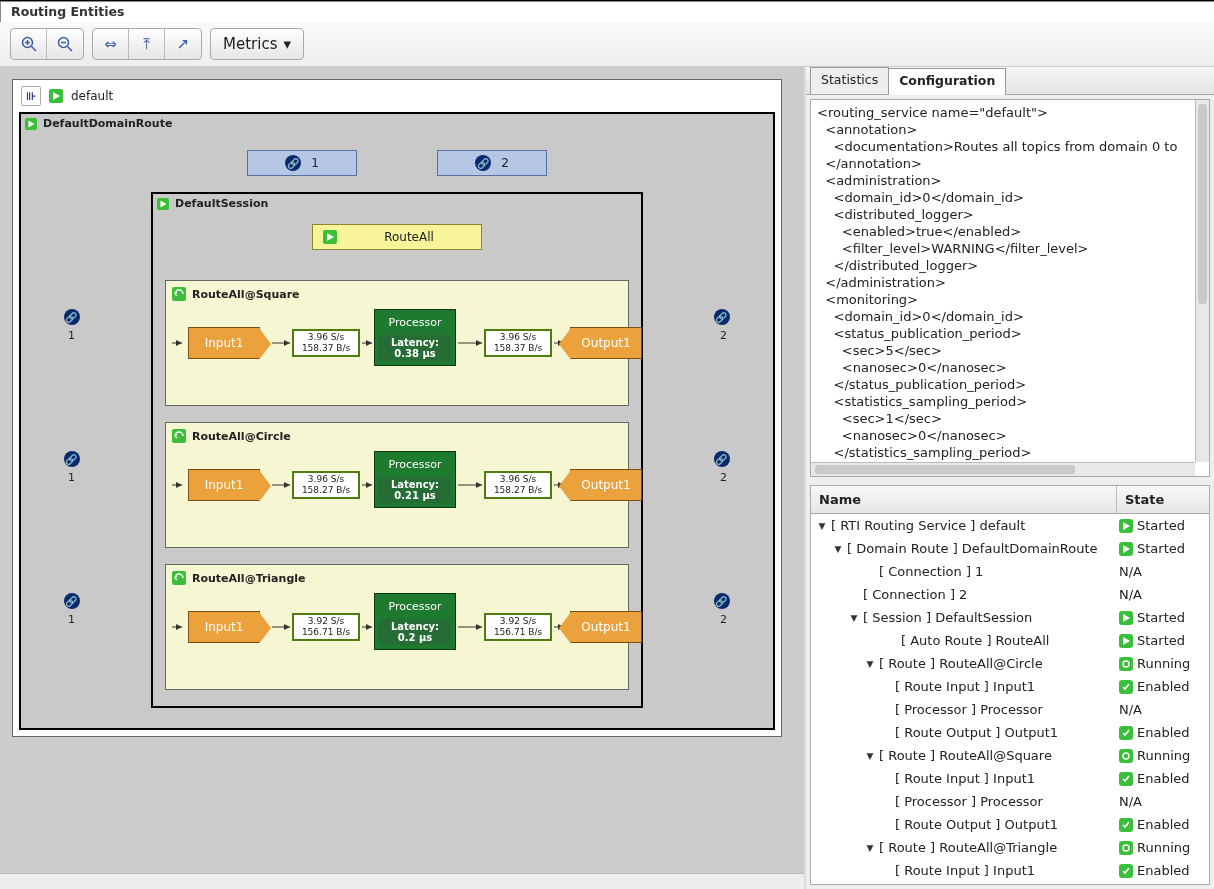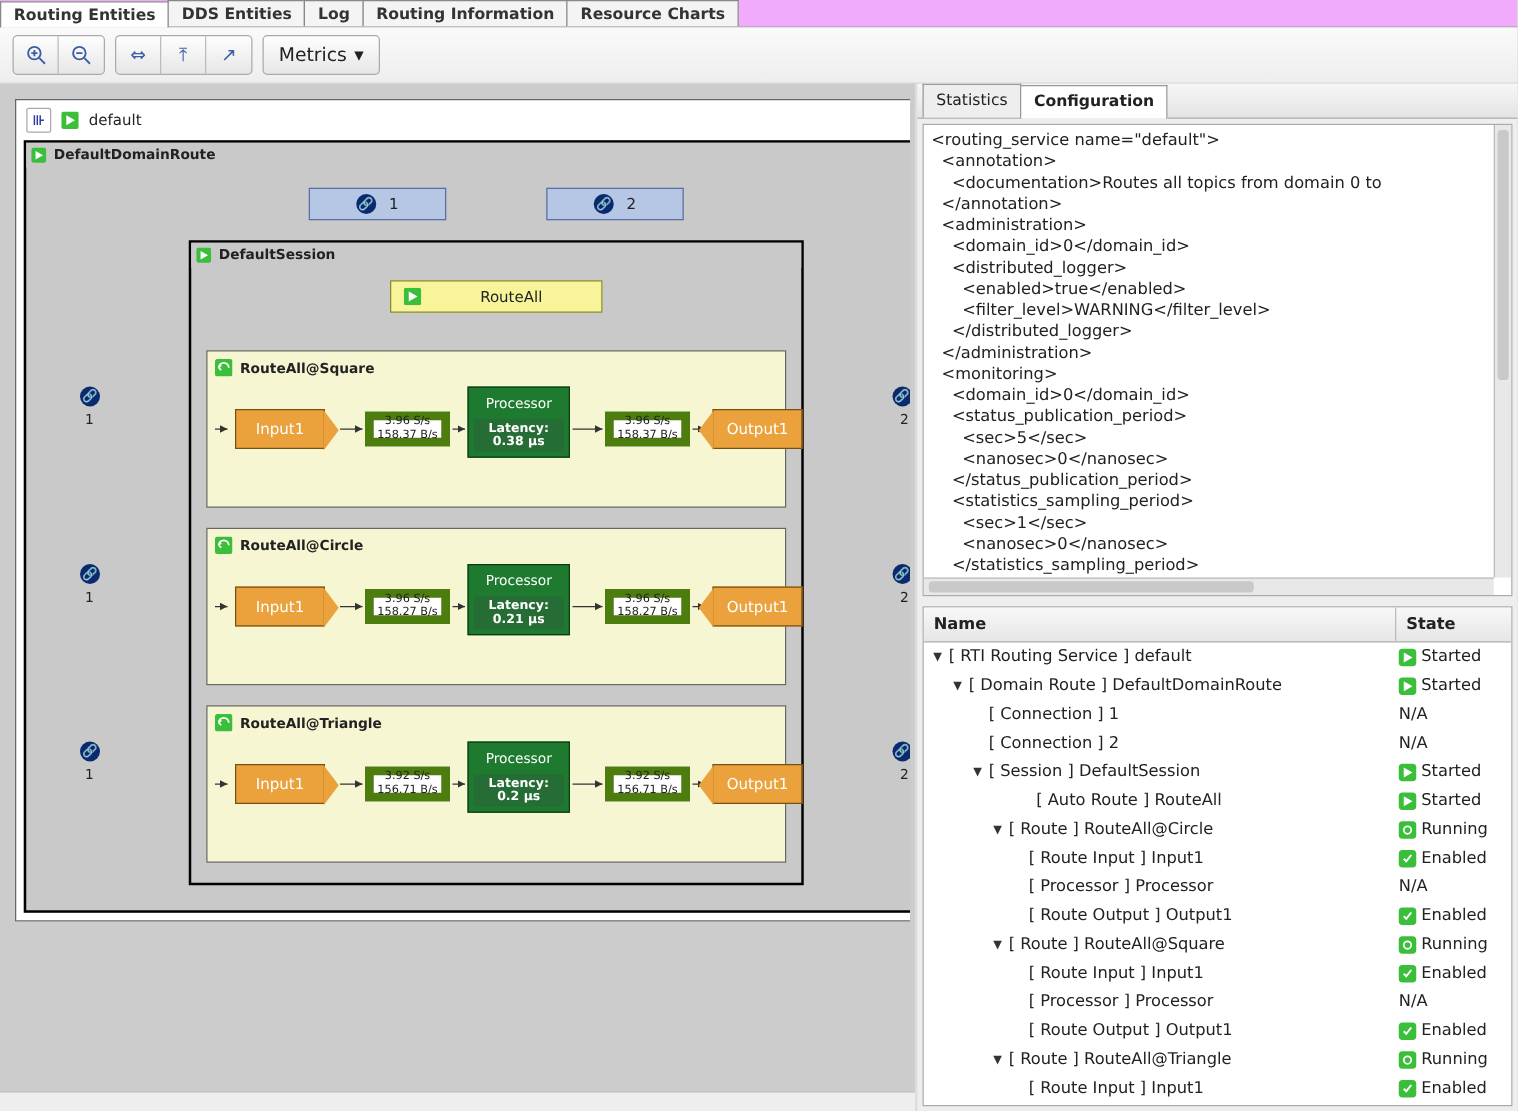--- a/index.html
+++ b/index.html
@@ -1,31 +1,31 @@
 <!DOCTYPE html>
 <html><head>
 <meta charset="utf-8">
 <style>
   * { box-sizing: border-box; }
   body { margin: 0; font-family: "DejaVu Sans", "Liberation Sans", Arial, sans-serif; font-size: 12px; background: #e8e8e8; color: #222; overflow: hidden; }
   .app { display: flex; flex-direction: column; width: 1214px; height: 889px; background: #fff; }
   
-  .tabbar { display: flex; background: #f0abfc; border-bottom: 1px solid #aaa; height: 22px; }
+  .tabbar { display: flex; background: #000000; border-bottom: 1px solid #aaa; height: 22px; flex-direction: column; }
   .tabbar .tab { padding: 2px 10px 3px; border: 1px solid #888; border-bottom: none; margin-right: -1px; background: #f4f4f4; cursor: pointer; font-size: 12.5px; font-weight: 600; color: #333; }
   .tabbar .tab.active { background: #fff; position: relative; top: 1px; }
   
   .toolbar { display: flex; align-items: center; padding: 6px 10px; gap: 8px; border-bottom: 1px solid #ccc; background: linear-gradient(#fafafa,#eee); }
   .tbgroup { display: flex; border: 1px solid #aaa; border-radius: 4px; background: linear-gradient(#fefefe,#e6e6e6); }
   .tbbtn { width: 36px; height: 30px; display: flex; align-items: center; justify-content: center; border-right: 1px solid #bbb; cursor: pointer; font-size: 15px; color: #3a5da8; }
   .tbbtn:last-child { border-right: none; }
   .tbbtn.wide { width: auto; padding: 0 12px; color: #222; font-weight: 500; gap: 6px; }
   
   .main { flex: 1; display: flex; min-height: 0; }
   .left { flex: 1; min-width: 0; display: flex; flex-direction: column; background: #ccc; border-right: 2px solid #ddd; }
-  .right { width: 480px; display: flex; flex-direction: column; background: #eee; }
+  .right { width: 408px; display: flex; flex-direction: column; background: #eee; }
   
   .canvas-wrap { flex:1; overflow: auto; margin: 4px; background: #ccc; position: relative; }
   .canvas { background: #fff; border: 1px solid #666; margin: 8px; width: 770px; }
   .rootbar { display: flex; align-items: center; gap: 8px; padding: 6px 8px; }
   .rootbar .logo { width:20px; height:20px; border:1px solid #aaa; border-radius:2px; display:flex; align-items:center; justify-content:center; font-size:11px; color:#2a3d9a; font-weight:bold; }
   .play-ico { width:14px; height:14px; display:inline-flex; align-items:center; justify-content:center; }
   .play-ico svg { width:14px; height:14px; }
   .domain-box { border: 2px solid #000; margin: 0 6px 6px; background: #c9c9c9; }
   .box-title { display:flex; align-items:center; gap:6px; font-size:11px; font-weight:600; padding: 3px 4px; background:#c9c9c9; border-bottom:1px solid #aaa0; }
   .box-title .pi { width:12px; height:12px; }
@@ -36,21 +36,21 @@
   .route-hdr { display:flex; justify-content:center; padding:10px 0 14px; }
   .route-pill { background:#f7f49a; border:1px solid #888830; width:170px; height:26px; display:flex; align-items:center; gap:10px; padding:0 10px; font-size:12px; }
   .route-box { border:1px solid #666; background:#f6f6d2; margin:16px 12px 16px; padding:6px 6px 14px; position:relative; }
   .route-box .lbl { display:flex; align-items:center; gap:6px; font-size:11px; font-weight:600; }
   .flow { display:flex; align-items:center; height:90px; position:relative; }
   .port-dot { width:16px; height:16px; border-radius:50%; background:#0a2a6e; display:flex; align-items:center; justify-content:center; color:#fff; font-size:10px; position:absolute; }
   .port-num { position:absolute; font-size:11px; top:28px; }
   .inbox,.outbox { width:72px; height:32px; background:#eba23c; border:1px solid #7a5010; display:flex; align-items:center; justify-content:center; color:#fff; font-size:12px; position:absolute; }
   .inbox::after { content:""; position:absolute; right:-12px; top:0; border-left:12px solid #eba23c; border-top:16px solid transparent; border-bottom:16px solid transparent; }
   .outbox::before { content:""; position:absolute; left:-12px; top:0; border-right:12px solid #eba23c; border-top:16px solid transparent; border-bottom:16px solid transparent; }
-  .rate { width:68px; height:28px; border:7px solid #4d7c0f; background:#fff; font-size:9px; line-height:11px; display:flex; flex-direction:column; align-items:center; justify-content:center; position:absolute; }
+  .rate { width:68px; height:28px; border:2px solid #4d7c0f; background:#fff; font-size:9px; line-height:11px; display:flex; flex-direction:column; align-items:center; justify-content:center; position:absolute; }
   .proc { width:82px; background:#1e7a2e; border:1px solid #0c3a14; color:#fff; text-align:center; font-size:11px; position:absolute; padding:6px 0 0; }
   .proc .lat { background:#256d34; margin:6px 4px 4px; padding:2px 0; font-size:10px;font-weight:bold; }
   svg.arrow { position:absolute; top:0; left:0; width:100%; height:100%; pointer-events:none; }
   
   .left-port { left:-108px; top:8px; } .left-num{ left:-104px; }
   .right-port{ right:-108px; top:8px; } .right-num{ right:-105px; }
   .inbox   { left:16px; top:26px; }
   .rate.l  { left:120px; top:28px; }
   .proc    { left:202px; top:8px; }
   .rate.r  { left:312px; top:28px; }
@@ -394,21 +394,21 @@
     <div class="c2">
                 <span class="state-ico st-started">
                   <svg width="10" height="10" viewBox="0 0 10 10">
                     <polygon points="2,1 9,5 2,9" fill="#fff"></polygon>
                   </svg>
                 </span>
                 <span>Started</span>
               </div>
             </div>
             <div class="row">
-    <div class="c1" style="padding-left:38px">
+    <div class="c1" style="padding-left:54px">
       <span class="disc"></span>
       <span>[ Connection ] 1</span>
     </div>
     <div class="c2">
                 <span>N/A</span>
               </div>
             </div>
             <div class="row">
     <div class="c1" style="padding-left:38px">
       <span class="disc"></span>

